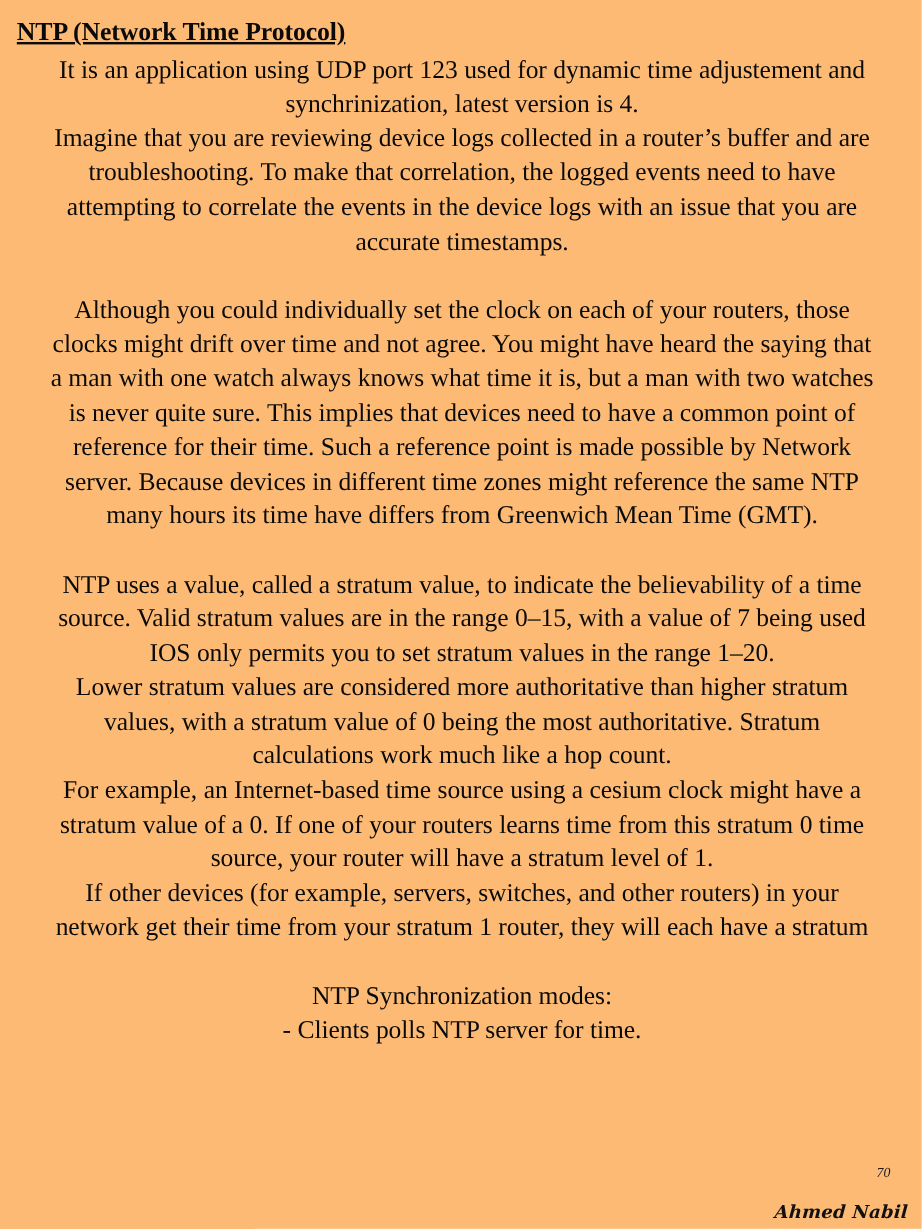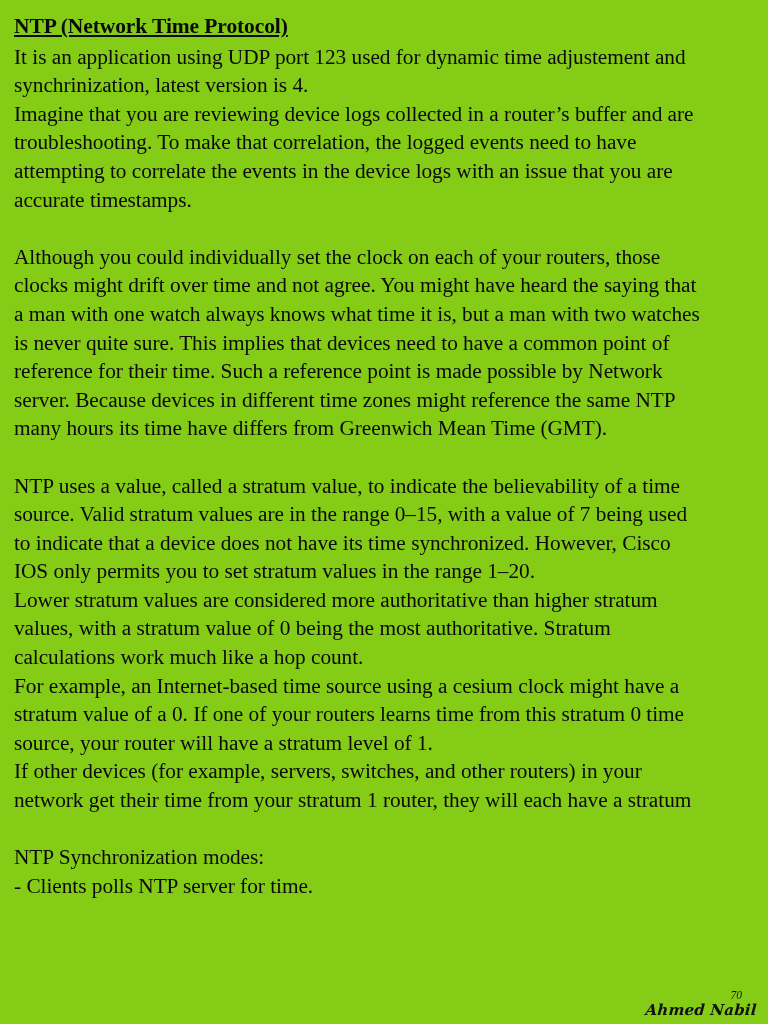--- a/index.html
+++ b/index.html
@@ -16,21 +16,21 @@
     color: #0a0a0a;
     -webkit-font-smoothing: antialiased;
   }
 
   #page {
     position: absolute;
     left: 0;
     top: 0;
     width: 768px;
     height: 1024px;
-    background: #84cc16;
+    background: #fdba74;
   }
 
   #content {
     position: absolute;
     left: 14px;
     top: 12px;
     width: 742px;
   }
 
   .heading {
@@ -48,42 +48,42 @@
     line-height: 28.6px;
     margin: 0 0 0 0;
   }
 
   .para {
     font-size: 21.3px;
     line-height: 28.6px;
     margin: 0;
     letter-spacing: -0.05px;
     word-spacing: 0.1px;
-    text-align: left;
+    text-align: center;
   }
 
   .spacer {
     height: 28.6px;
   }
 
   #footer {
     position: absolute;
     right: 12px;
     bottom: 6px;
     text-align: right;
     line-height: 1;
   }
 
   .page-number {
     font-family: "Liberation Serif", "DejaVu Serif", serif;
     font-style: italic;
     font-size: 11.5px;
     color: #1a1a1a;
     display: block;
-    margin-bottom: 2px;
+    margin-bottom: 19px;
     padding-right: 14px;
   }
 
   .signature {
     font-family: "DejaVu Serif", "Liberation Serif", serif;
     font-style: italic;
     font-weight: bold;
     font-size: 15px;
     color: #111111;
     display: block;
@@ -122,21 +122,20 @@
       <div>reference for their time. Such a reference point is made possible by Network</div>
       <div>server. Because devices in different time zones might reference the same NTP</div>
       <div>many hours its time have differs from Greenwich Mean Time (GMT).</div>
     </div>
 
     <div class="spacer"></div>
 
     <div class="para">
       <div>NTP uses a value, called a stratum value, to indicate the believability of a time</div>
       <div>source. Valid stratum values are in the range 0–15, with a value of 7 being used</div>
-      <div>to indicate that a device does not have its time synchronized. However, Cisco</div>
       <div>IOS only permits you to set stratum values in the range 1–20.</div>
       <div>Lower stratum values are considered more authoritative than higher stratum</div>
       <div>values, with a stratum value of 0 being the most authoritative. Stratum</div>
       <div>calculations work much like a hop count.</div>
       <div>For example, an Internet-based time source using a cesium clock might have a</div>
       <div>stratum value of a 0. If one of your routers learns time from this stratum 0 time</div>
       <div>source, your router will have a stratum level of 1.</div>
       <div>If other devices (for example, servers, switches, and other routers) in your</div>
       <div>network get their time from your stratum 1 router, they will each have a stratum</div>
     </div>

